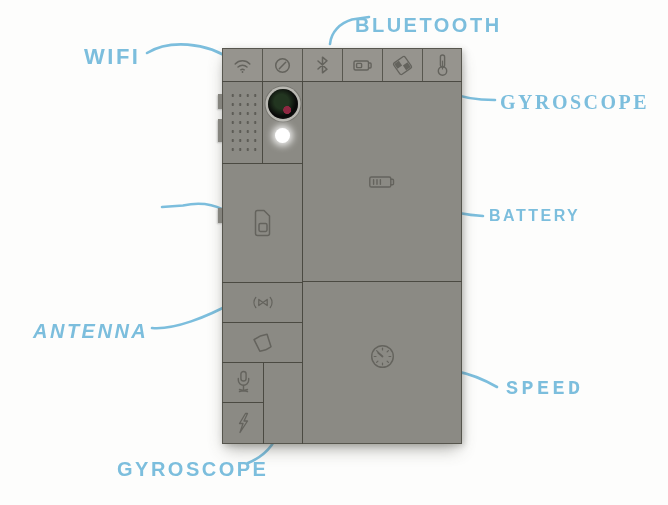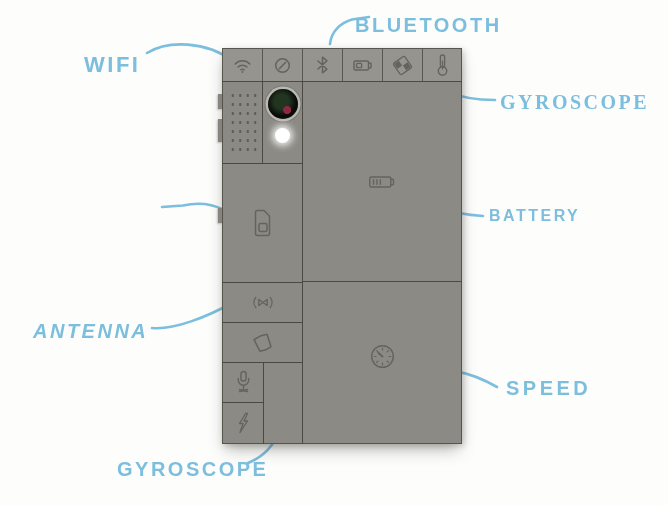--- a/index.html
+++ b/index.html
@@ -219,21 +219,21 @@
               <path d="M7.6,19.4 l1.3,-1.3"></path>
             <path d="M5.2,13.5 h1.8"></path>
               <path d="M7.6,7.6 l1.3,1.3"></path>
           </g>
           <path d="M13.5,13.5 L9.2,9.8" stroke-width="1.8"></path>
         </svg>
       </span>
     </div>
   </div>
 
-  <div class="callout" style="left:84px;top:52px;font-size:22px;">WIFI</div>
+  <div class="callout" style="left:84px;top:44px;font-size:22px;">WIFI</div>
   <div class="callout" style="left:355px;top:14px;font-size:20px;">BLUETOOTH</div>
   <div class="callout" style="left:500px;top:91px;font-size:20px;font-family:Liberation Serif, serif;">GYROSCOPE</div>
   <div class="callout" style="left:489px;top:207px;font-size:16px;">BATTERY</div>
   <div class="callout" style="left:33px;top:320px;font-size:20px;font-style:italic;">ANTENNA</div>
-  <div class="callout" style="left:506px;top:377px;font-size:20px;letter-spacing:3.5px;">SPEED</div>
+  <div class="callout" style="left:506px;top:377px;font-size:20px;letter-spacing:3.5px;font-family:Liberation Mono, monospace;">SPEED</div>
   <div class="callout" style="left:117px;top:458px;font-size:20px;">GYROSCOPE</div>
 
 </div>
 
 </body></html>

